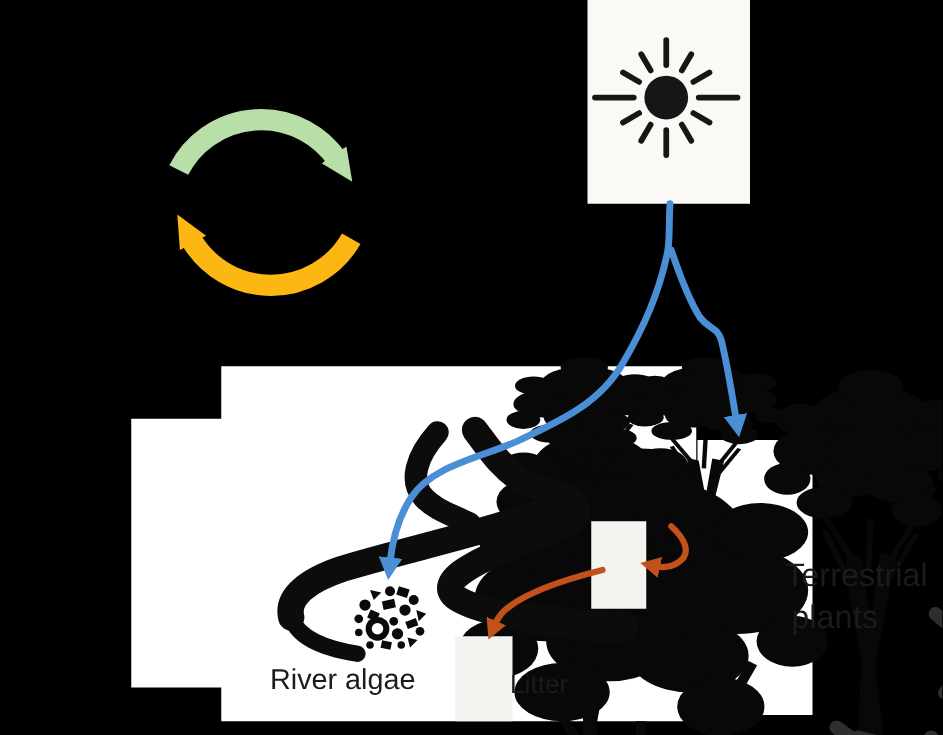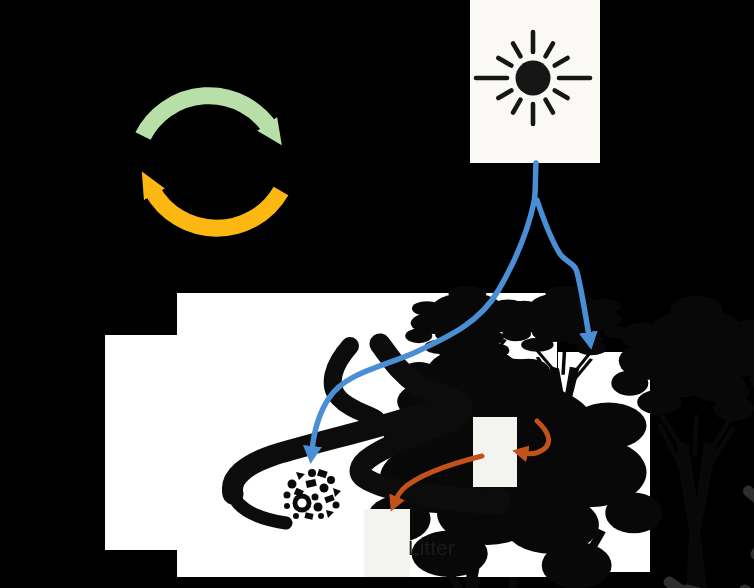--- a/index.html
+++ b/index.html
@@ -154,15 +154,17 @@
     <path d="M 536,163 C 535,180 536,192 534,202 C 527,235 515,262 498,291 C 480,322 450,336 416,352 C 386,366 346,372 329,398 C 319,413 314,431 312,450" marker-end="url(#mBlue)" stroke="#4a8fd6"></path>
     <path d="M 537,200 C 543,218 550,238 560,254 C 568,264 574,262 577,272 C 582,292 586,318 589,336" marker-end="url(#mBlue)" stroke="#4a8fd6"></path>
   </g>
 
   <g fill="none" stroke-linecap="round" stroke-width="5">
     <path d="M 537,421 C 548,431 553,442 544,449 C 538,453.5 531,454.5 524,453" marker-end="url(#mOrange)" stroke="#c2511b"></path>
     <path d="M 482,456 C 450,464 419,474 403,489 C 399.5,492.5 397,497 395.5,500.5" marker-end="url(#mOrange)" stroke="#c2511b"></path>
   </g>
 </svg>
 
+<div class="label" id="river-algae-label">River algae</div>
 <div class="label" id="litter-label">Litter</div>
+<div class="label" id="terrestrial-label"><span class="l1">Terrestrial</span><span class="l2">plants</span></div>
 
 </div>
 
 </body></html>

